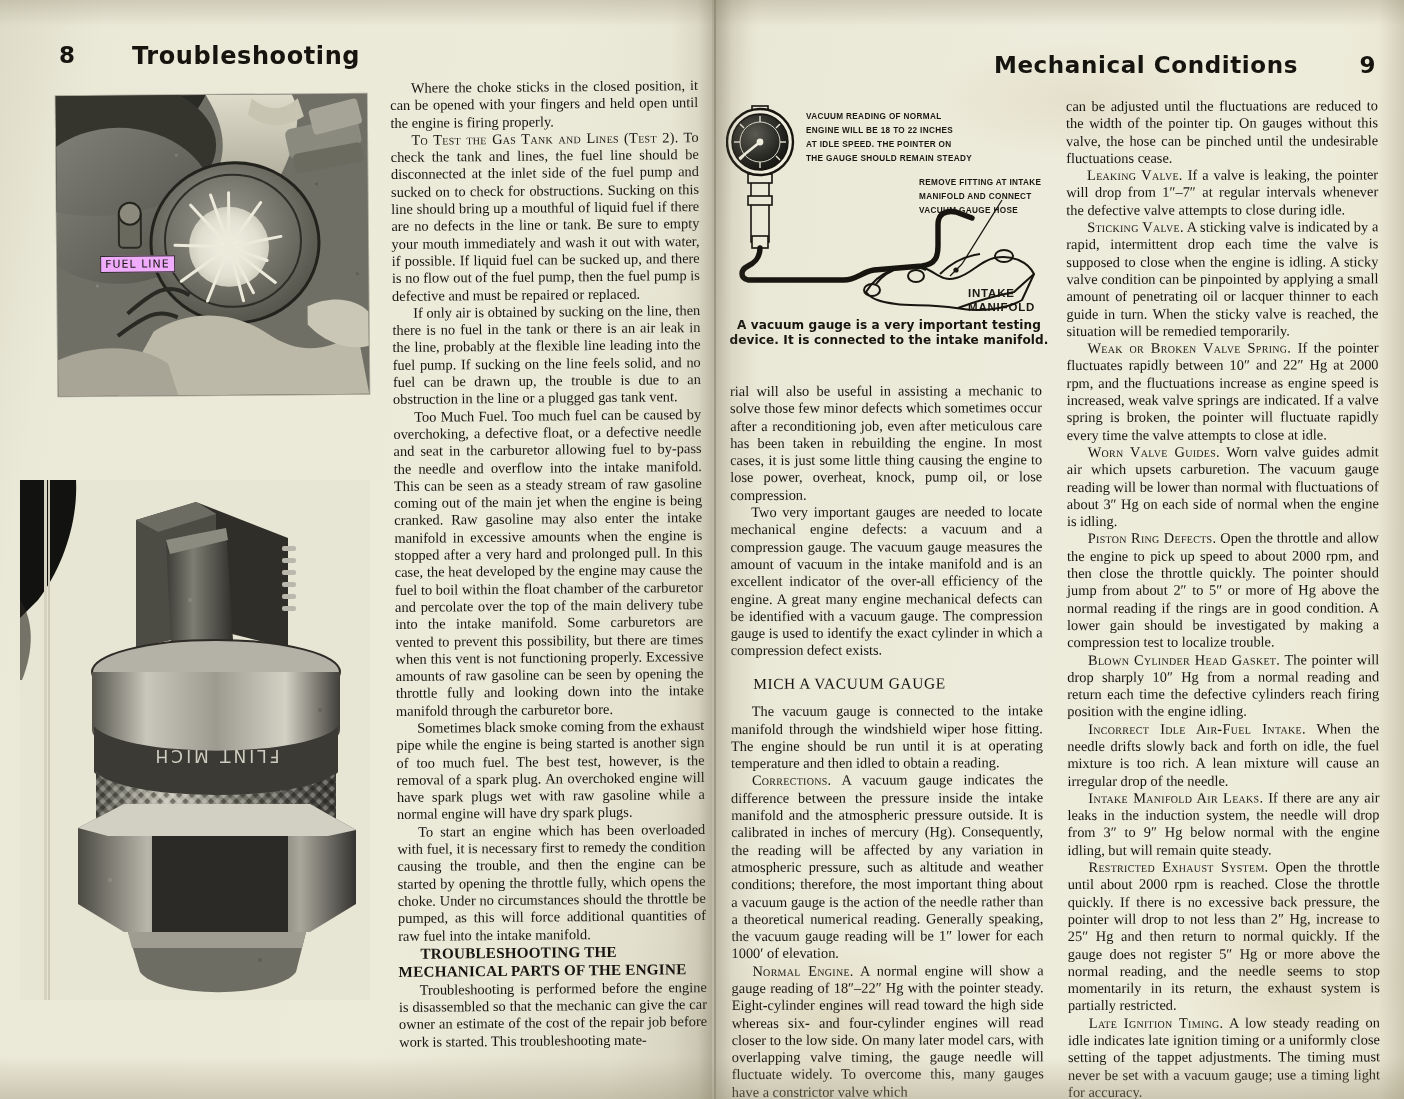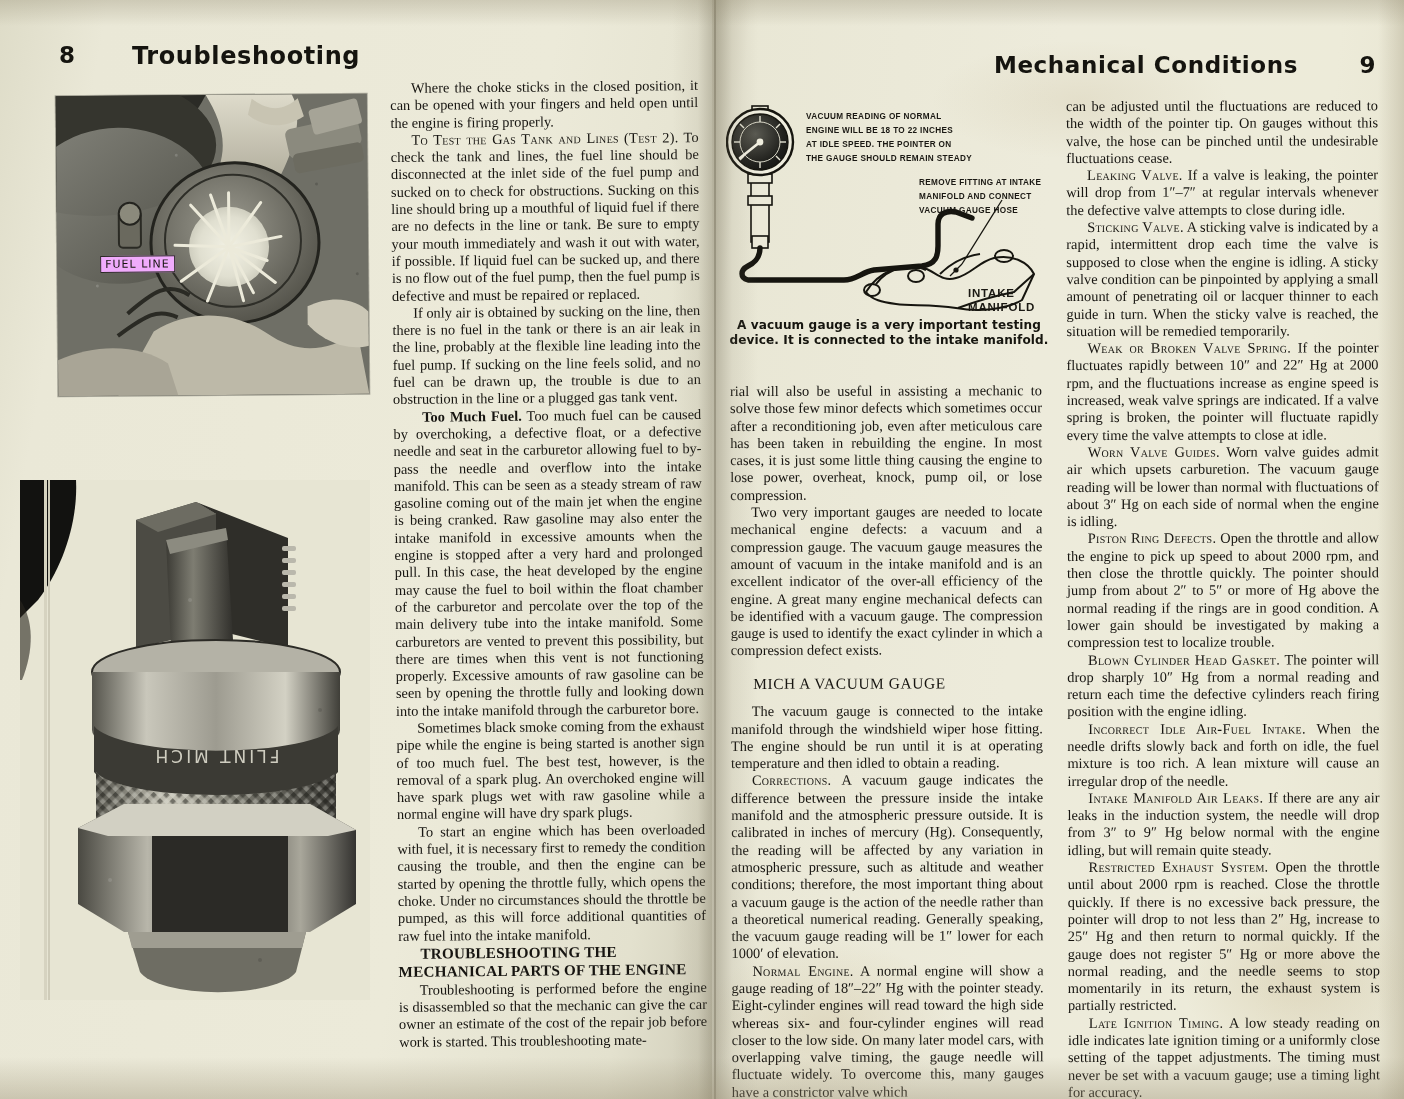--- a/index.html
+++ b/index.html
@@ -94,21 +94,21 @@
     font-size: 14.4px;
     line-height: 17.3px;
     hyphens: none;
   }
   .col p { margin: 0; text-indent: 1.45em; }
   .col p.noind { text-indent: 0; }
   .sc {
     font-variant: small-caps;
     letter-spacing: .3px;
   }
-  .bold { font-weight: bold; margin-left: 8px; }
+  .bold { font-weight: normal; }
   .secthead {
     font-weight: bold;
     font-size: 15.2px;
     line-height: 18.5px;
     letter-spacing: .2px;
     margin: 14px 0 9px 0;
     text-indent: 0;
     text-align: left;
   }
   .secthead.thin {

